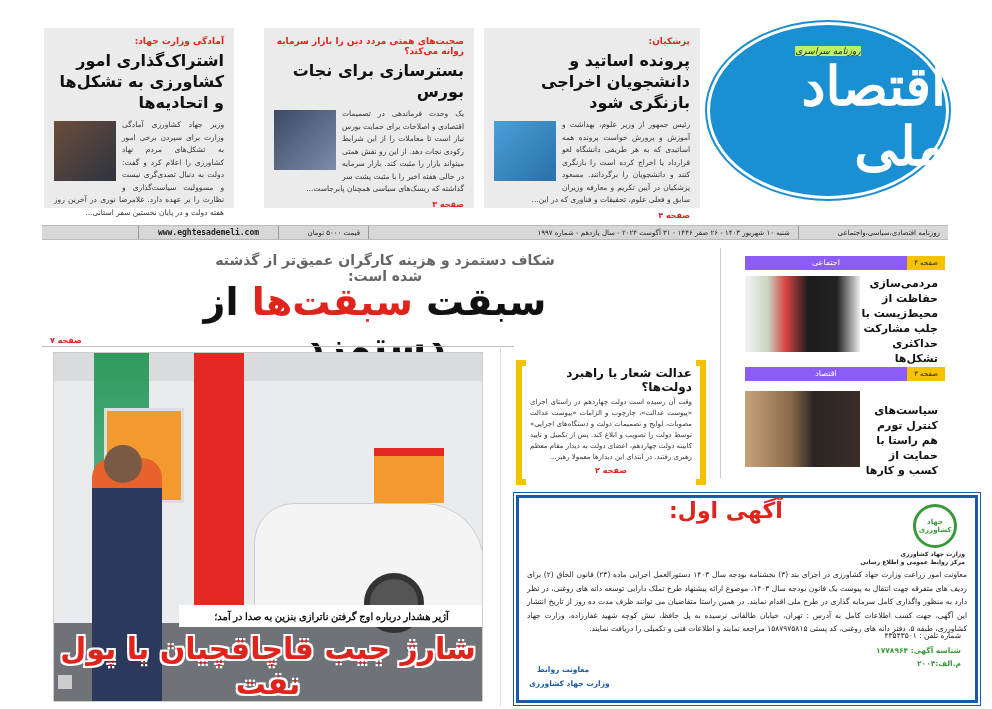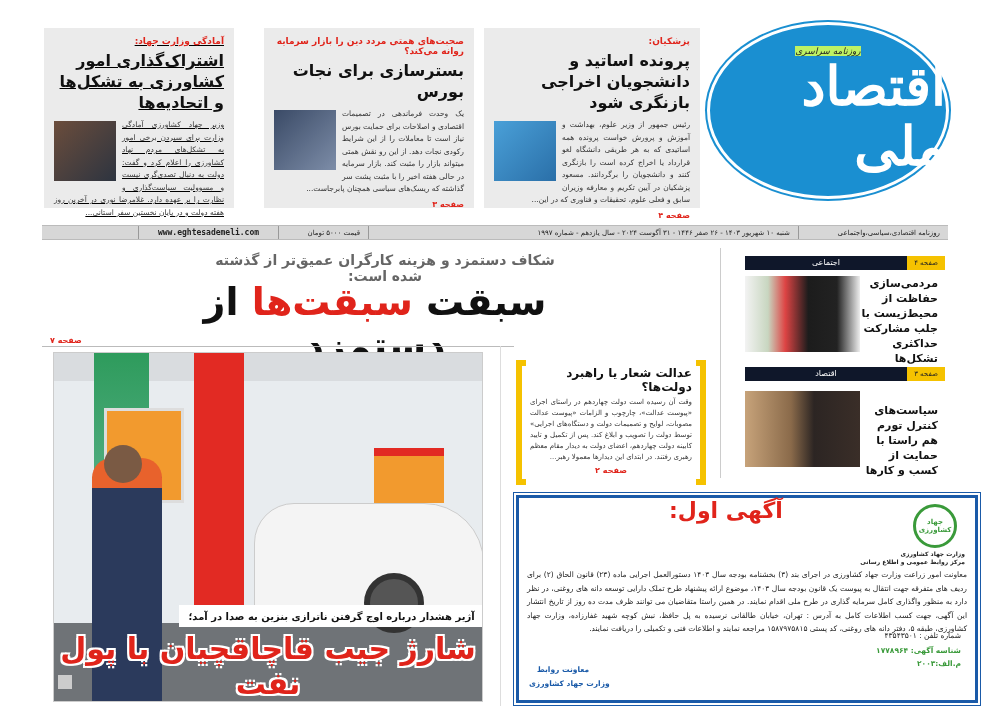--- a/index.html
+++ b/index.html
@@ -35,39 +35,39 @@
   .photo .canopy { position: absolute; left: 0; top: 0; width: 100%; height: 28px; background: #d9dcdf; }
   .photo .pillar-green { position: absolute; left: 40px; top: 0; width: 55px; height: 300px; background: linear-gradient(#2e9b5c, #7fc5b0); }
   .photo .pillar-red { position: absolute; left: 140px; top: 0; width: 50px; height: 350px; background: #e22a23; }
   .photo .panel { position: absolute; left: 50px; top: 55px; width: 80px; height: 95px; background: #f29a2e; border: 3px solid #ddd; }
   .photo .pump2 { position: absolute; left: 320px; top: 95px; width: 70px; height: 55px; background: #f29a2e; border-top: 8px solid #e22a23; }
   .photo .car { position: absolute; left: 200px; top: 150px; width: 230px; height: 110px; background: #f4f4f4; border-radius: 40px 60px 8px 8px; border: 1px solid #ccc; }
   .photo .wheel { position: absolute; left: 310px; top: 220px; width: 60px; height: 60px; border-radius: 50%; background: #555; border: 6px solid #333; }
   .photo .worker { position: absolute; left: 38px; top: 105px; width: 70px; height: 245px; background: #2b3a5c; border-top: 30px solid #e8622c; border-radius: 20px 20px 0 0; }
   .photo .head { position: absolute; left: 50px; top: 92px; width: 38px; height: 38px; border-radius: 50%; background: #7a5a44; }
   .photo .ground { position: absolute; left: 0; top: 270px; width: 100%; height: 80px; background: #6f7377; }
-  .photo .subbar { position: absolute; left: 125px; top: 252px; width: 305px; height: 22px; background: #ffffff; color: #111; font-size: 10px; font-weight: bold; display: flex; align-items: center; justify-content: center; }
+  .photo .subbar { position: absolute; left: 125px; top: 252px; width: 305px; height: 22px; background: #ffffff; color: #111; font-size: 10px; font-weight: bold; display: flex; align-items: center; justify-content: center; font-family: Liberation Serif, serif; }
   .photo .bighead { position: absolute; left: 0; top: 278px; width: 100%; text-align: center; color: #e0241b; font-size: 30px; font-weight: bold; text-shadow: 2px 2px 0 #fff, -2px -2px 0 #fff, 2px -2px 0 #fff, -2px 2px 0 #fff; }
   .photo .icon-sq { position: absolute; left: 4px; top: 322px; width: 14px; height: 14px; background: #ccc; }
 
   .vline { position: absolute; left: 500px; top: 346px; width: 1px; height: 360px; background: #ddd; }
 
   
   .editorial { position: absolute; left: 516px; top: 360px; width: 190px; height: 125px; padding: 6px 14px; }
   .editorial .br-r { position: absolute; right: 0; top: 0; width: 10px; height: 100%; border: 6px solid #f5c200; border-left: none; }
   .editorial .br-l { position: absolute; left: 0; top: 0; width: 10px; height: 100%; border: 6px solid #f5c200; border-right: none; }
   .editorial .title { font-size: 12px; font-weight: bold; color: #111; text-align: right; }
   .editorial .body { font-size: 7px; color: #333; line-height: 11px; text-align: justify; margin-top: 3px; }
   .editorial .pageref { color: #e0241b; font-size: 8px; font-weight: bold; text-align: center; margin-top: 3px; }
 
   
   .rcol-line { position: absolute; left: 720px; top: 248px; width: 1px; height: 230px; background: #ccc; }
   .section { position: absolute; left: 745px; width: 200px; }
   .section .bar { height: 14px; display: flex; }
-  .section .bar .name { flex: 1; background: #0f172a; color: #fff; font-size: 8px; text-align: center; line-height: 14px; }
+  .section .bar .name { flex: 1; background: #8b5cf6; color: #fff; font-size: 8px; text-align: center; line-height: 14px; }
   .section .bar .pg { width: 38px; background: #f5c200; color: #222; font-size: 7px; text-align: center; line-height: 14px; }
   .section .content { display: flex; margin-top: 6px; }
   .section .text { width: 82px; font-size: 11px; font-weight: bold; color: #111; line-height: 15px; text-align: right; padding-right: 4px; }
   .section .img { width: 115px; height: 76px; }
 
   
   .ad { position: absolute; left: 516px; top: 495px; width: 462px; height: 208px; border: 3px solid #1a5aa8; outline: 1px solid #1a5aa8; outline-offset: 2px; padding: 6px 8px; }
   .ad .title { position: absolute; left: 150px; top: 0; color: #e0241b; font-size: 22px; font-weight: bold; }
   .ad .logo-circle { position: absolute; right: 18px; top: 6px; width: 44px; height: 44px; border-radius: 50%; border: 3px solid #3a9a3a; display: flex; align-items: center; justify-content: center; color: #3a9a3a; font-size: 11px; font-weight: bold; }
   .ad .org1 { position: absolute; right: 10px; top: 52px; font-size: 6px; font-weight: bold; color: #222; }
@@ -95,21 +95,21 @@
 <div class="teaser" style="left:264px; width:210px;">
   <div class="kicker">صحبت‌های همتی مردد دین را بازار سرمایه روانه می‌کند؟</div>
   <div class="headline">بسترسازی برای نجات بورس</div>
   <div class="body">
     <div class="thumb" style="background:linear-gradient(135deg,#3a4a66,#7d8da8);"></div>
     <span>یک وحدت فرماندهی در تصمیمات اقتصادی و اصلاحات برای حمایت بورس نیاز است تا معاملات را از این شرایط رکودی نجات دهد. از این رو نقش همتی میتواند بازار را مثبت کند. بازار سرمایه در حالی هفته اخیر را با مثبت پشت سر گذاشته که ریسک‌های سیاسی همچنان پابرجاست...</span>
   </div>
   <div class="pageref">صفحه ۳</div>
 </div>
 
-<div class="teaser" style="left:44px; width:190px;text-decoration:underline;">
+<div class="teaser" style="left:44px; width:190px;">
   <div class="kicker">آمادگی وزارت جهاد:</div>
   <div class="headline">اشتراک‌گذاری امور کشاورزی به تشکل‌ها و اتحادیه‌ها</div>
   <div class="body">
     <div class="thumb" style="background:linear-gradient(135deg,#6b4d3c,#2d3440);"></div>
     <span>وزیر جهاد کشاورزی آمادگی وزارت برای سپردن برخی امور به تشکل‌های مردم نهاد کشاورزی را اعلام کرد و گفت: دولت به دنبال تصدی‌گری نیست و مسوولیت سیاست‌گذاری و نظارت را بر عهده دارد. غلامرضا نوری در آخرین روز هفته دولت و در پایان نخستین سفر استانی...</span>
   </div>
   <div class="pageref">صفحه ۷</div>
 </div>
 
 <div class="logo">

